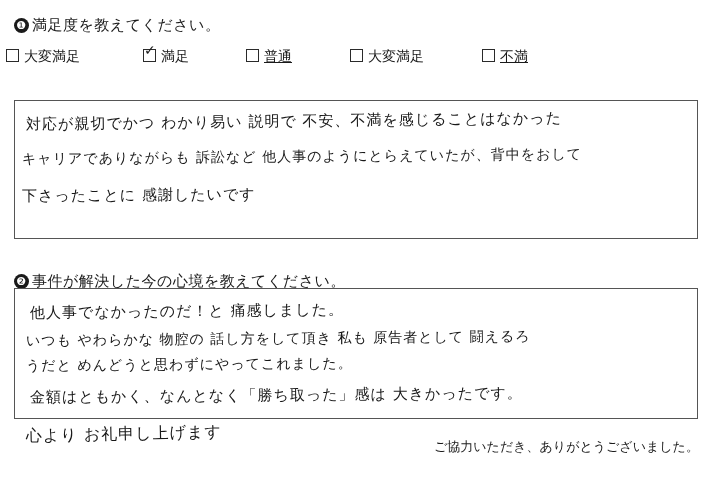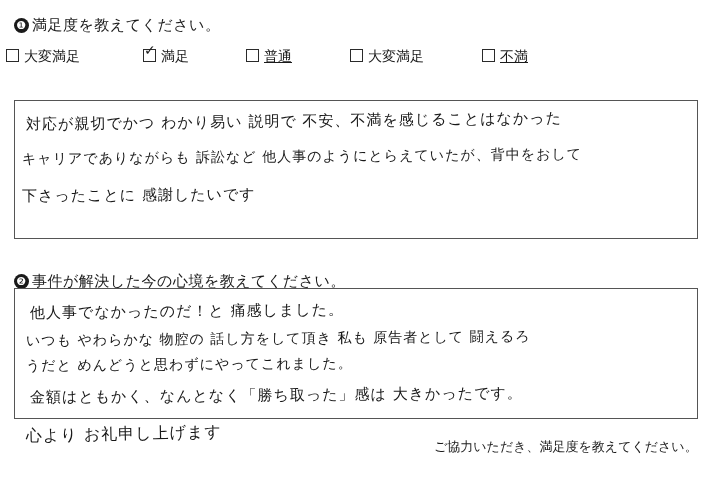--- a/index.html
+++ b/index.html
@@ -187,15 +187,15 @@
     <span class="q-num">❷</span><span>事件が解決した今の心境を教えてください。</span>
   </div>
 
   <div class="answer-box" id="box2"></div>
   <div class="hand hw2-l1">他人事でなかったのだ！と 痛感しました。</div>
   <div class="hand hw2-l2">いつも やわらかな 物腔の 話し方をして頂き 私も 原告者として 闘えるろ</div>
   <div class="hand hw2-l3">うだと めんどうと思わずにやってこれました。</div>
   <div class="hand hw2-l4">金額はともかく、なんとなく「勝ち取った」感は 大きかったです。</div>
   <div class="hand hw2-l5">心より お礼申し上げます</div>
 
-  <div class="closing">ご協力いただき、満足度を教えてください。</div>
+  <div class="closing">ご協力いただき、ありがとうございました。</div>
 
 </div>
 
 </body></html>

